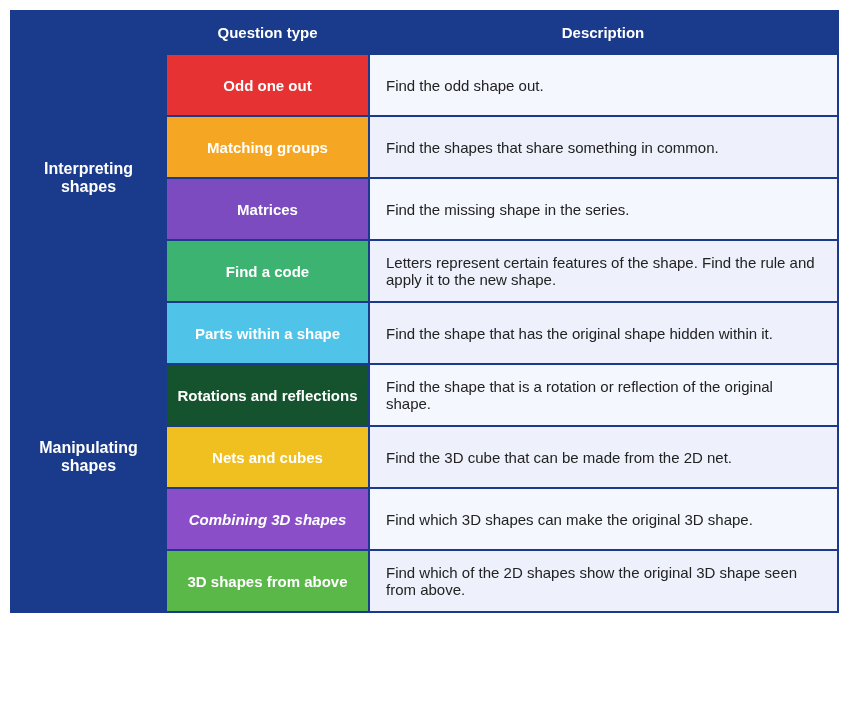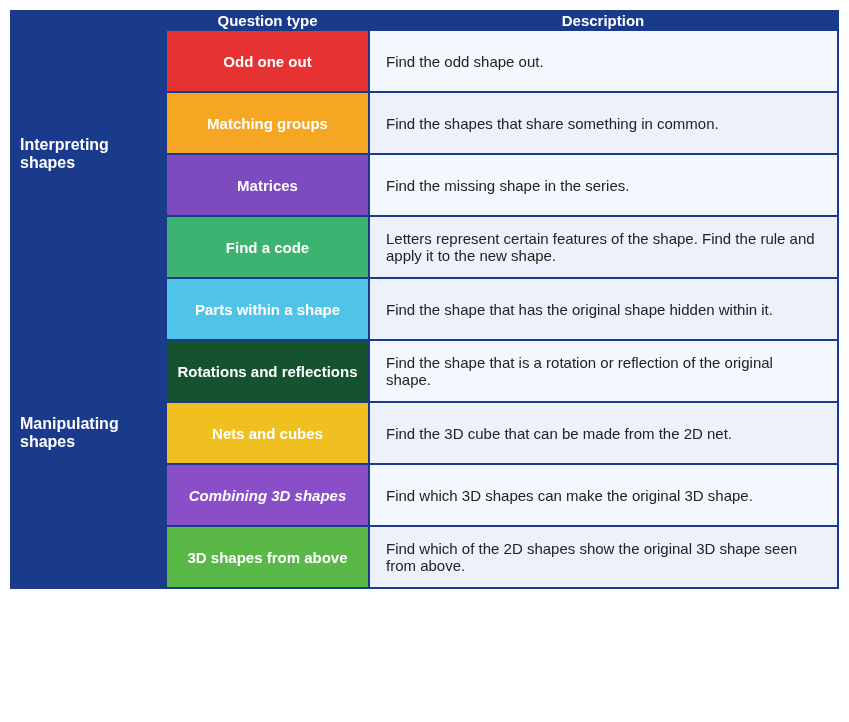--- a/index.html
+++ b/index.html
@@ -19,33 +19,34 @@
     table {
       width: 100%;
       border-collapse: collapse;
       border: 2px solid #1a3a8c;
     }
     th {
       background-color: #1a3a8c;
       color: #fff;
       font-weight: bold;
       font-size: 15px;
-      padding: 0 10px;
+      padding: 12px 10px;
       text-align: center;
     }
     td {
       border: 2px solid #1a3a8c;
       vertical-align: middle;
       padding: 0;
     }
     .row-group-header {
       background-color: #1a3a8c;
       color: #fff;
       font-weight: bold;
       font-size: 16px;
+      text-align: center;
       padding: 10px 8px;
       vertical-align: middle;
     }
     .question-type-cell {
       padding: 0;
       text-align: center;
       vertical-align: middle;
     }
     .question-type-badge {
       display: block;

